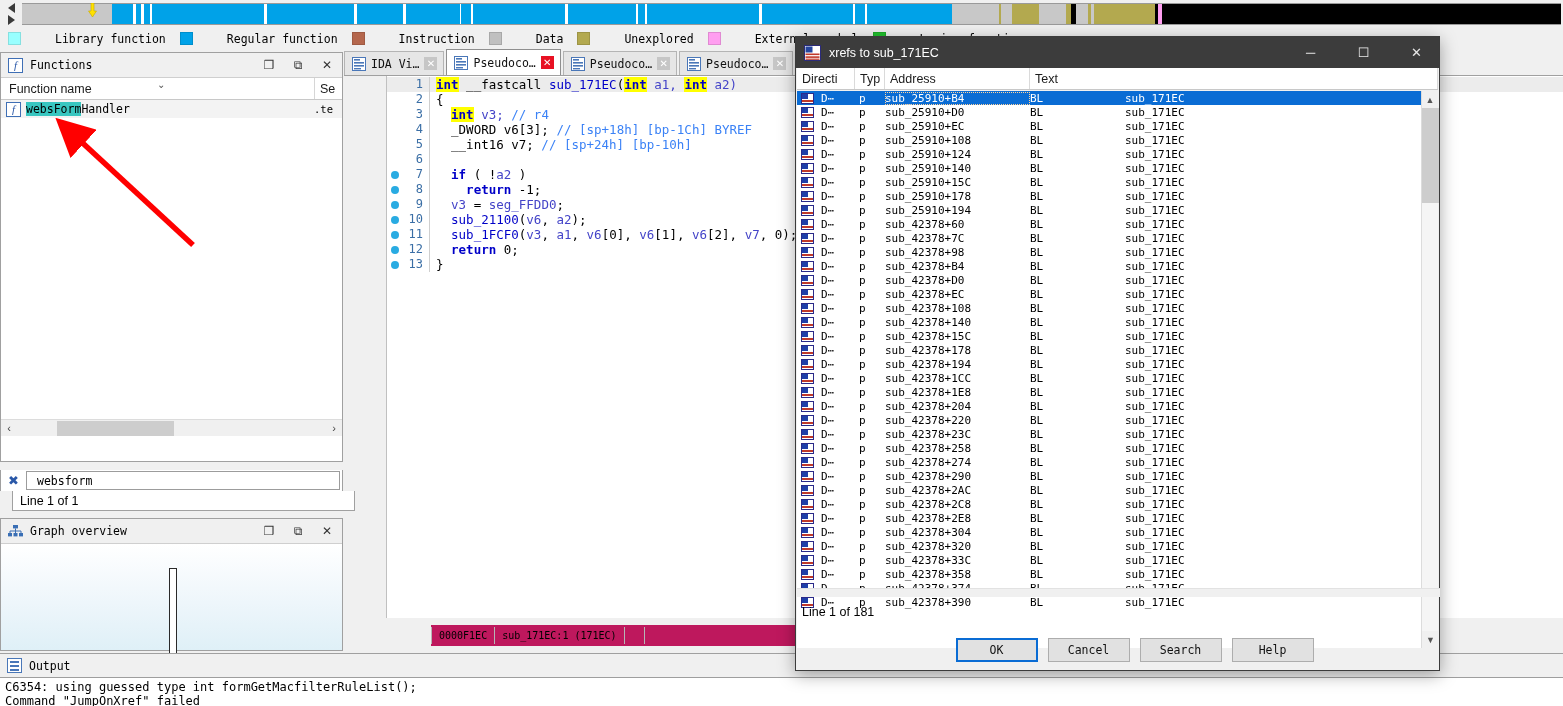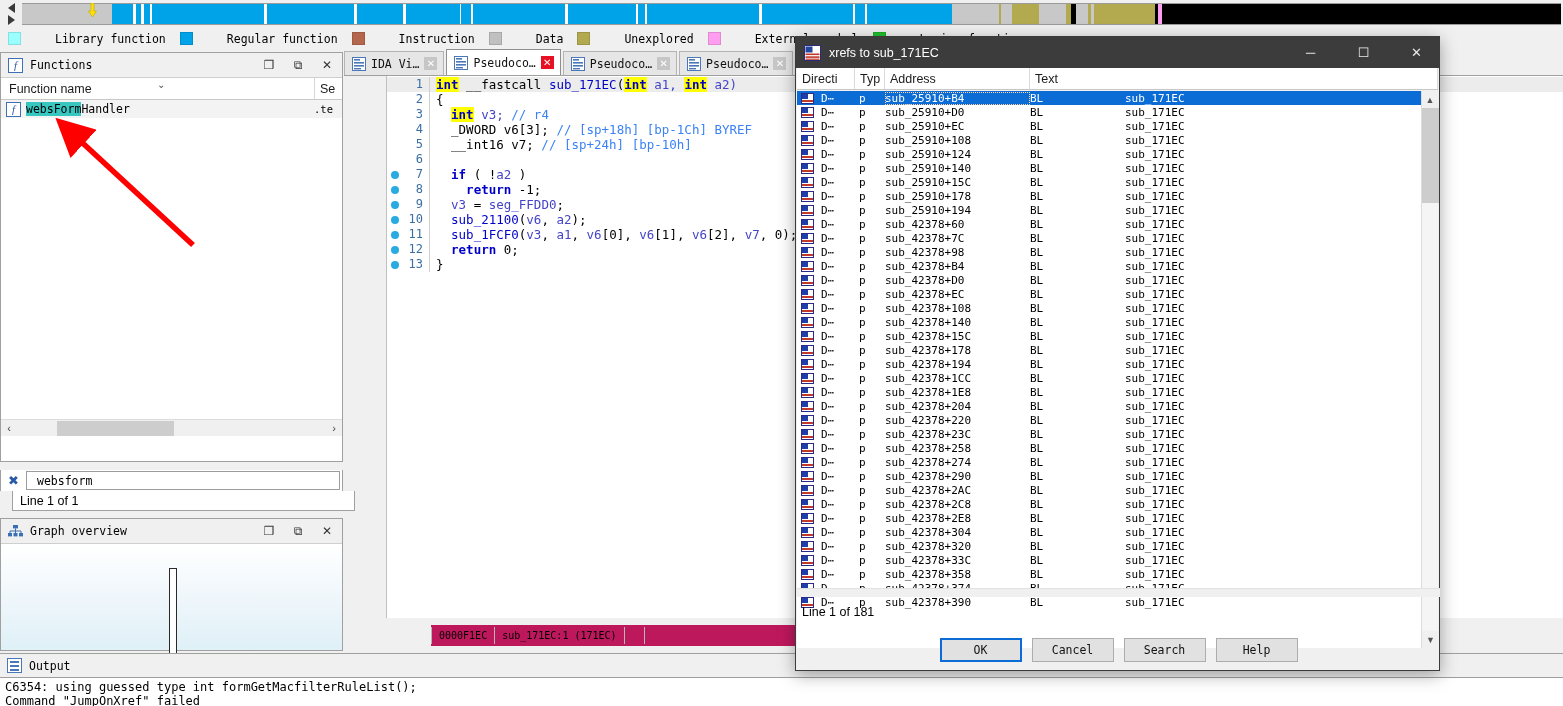--- a/index.html
+++ b/index.html
@@ -262,21 +262,21 @@
   .xr-vscroll .sb-thumb { position: absolute; left: 0; top: 17px; width: 17px; height: 95px; background: #cdcdcd; }
   .xr-vscroll .sb-bot { position: absolute; left: 0; bottom: 0; width: 17px; height: 17px; display: flex; align-items: center; justify-content: center; font-size: 9px; color: #555; background: #f0f0f0; }
   .xr-hscroll {
     position: absolute; left: 1px; bottom: 73px; width: 643px; height: 9px; background: #f0f0f0;
     border-top: 1px solid #e2e2e2;
   }
   .dlg-linecount {
     position: absolute; left: 6px; bottom: 51px; font-size: 12.5px;
   }
   .dlg-buttons {
-    position: absolute; left: 0; bottom: 8px; width: 645px;
+    position: absolute; left: 16px; bottom: 8px; width: 645px;
     display: flex; justify-content: center; gap: 10px;
   }
   .dbtn {
     width: 82px; height: 24px; background: #e1e1e1; border: 1px solid #adadad;
     display: flex; align-items: center; justify-content: center;
     font-family: "DejaVu Sans Mono", monospace; font-size: 11.5px; color: #111;
   }
   .dbtn.primary { border: 2px solid #0a6cd4; background: #e1e1e1; }
 
   

